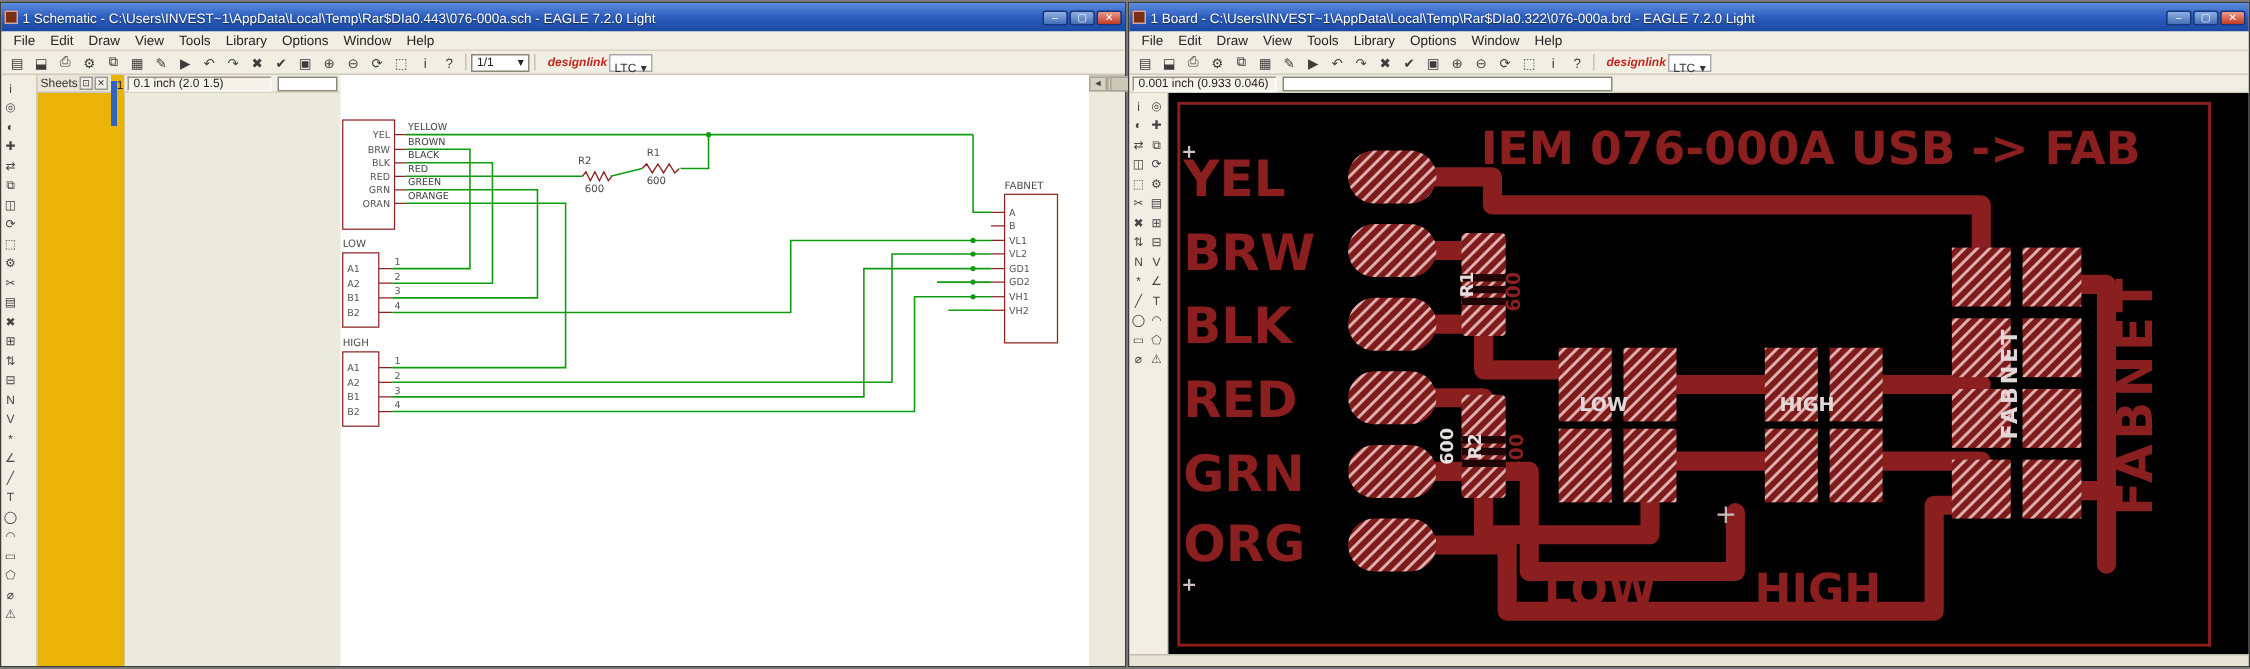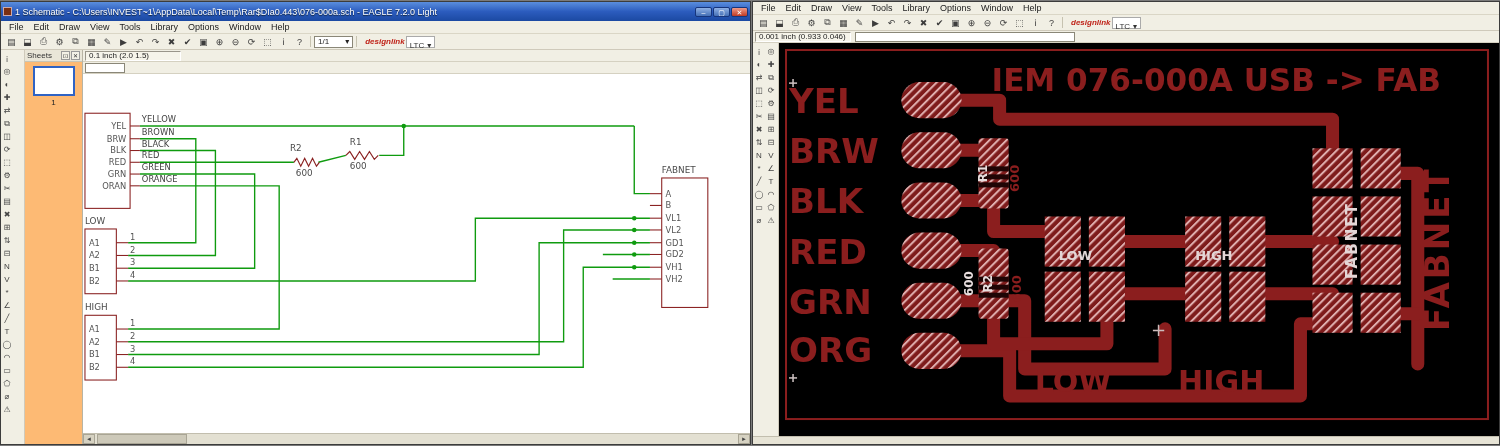--- a/index.html
+++ b/index.html
@@ -22,28 +22,28 @@
   .tbtn { width:15px; height:14px; display:flex; align-items:center; justify-content:center; font-size:9px; color:#3c3c3c; border:1px solid transparent; border-radius:2px; }
   .tsep { width:1px; height:11px; background:#c6c2b0; margin:0 2px; }
   .tselect { height:12px; background:#fff; border:1px solid #8a8778; font-size:8px; display:flex; align-items:center; gap:16px; padding:0 3px; color:#222; }
   .brand-logo { color:#c0261c; font-size:8px; font-weight:bold; font-style:italic; margin-left:5px; }
   .brand-lib { font-size:8px; color:#333; border:1px solid #aaa; background:#fff; padding:4px 3px; height:12px; display:flex; gap:3px; }
 
   .content-row { flex:1; display:flex; min-height:0; }
   .palette { width:26px; background:#f1efe4; border-right:1px solid #cfcabb; display:flex; flex-wrap:wrap; align-content:flex-start; padding-top:2px; }
   .ptool { width:12px; height:13px; font-size:8px; color:#444; display:flex; align-items:center; justify-content:center; border:1px solid transparent; }
 
-  .sheets-panel { width:58px; background:#fdba74; border-right:1px solid #b8b4a4; display:flex; flex-direction:column; }
+  .sheets-panel { width:58px; background:#eab308; border-right:1px solid #b8b4a4; display:flex; flex-direction:row; }
   .sheets-header { height:12px; background:#e9e6d8; border-bottom:1px solid #c9c5b5; display:flex; align-items:center; font-size:8px; padding:0 2px; color:#333; }
   .sheets-header .sh-title { flex:1; }
   .sh-btn { width:9px; height:9px; font-size:6px; line-height:8px; text-align:center; border:1px solid #999; background:#f2f0e6; margin-left:1px; }
   .sheet-thumb { margin:4px auto 0; width:42px; height:30px; background:#fff; border:2px solid #2f63c4; }
   .sheet-thumb-label { font-size:8px; color:#222; text-align:center; margin-top:2px; }
 
-  .canvas-col { flex:1; display:flex; flex-direction:column; min-width:0; }
+  .canvas-col { flex:1; display:flex; flex-direction:row; min-width:0; }
   .coordbar { height:12px; background:#f1efe4; border-bottom:1px solid #d5d1c1; display:flex; align-items:center; padding:0 2px; gap:4px; flex:0 0 auto; }
   .coord-box { height:10px; min-width:96px; background:#f6f4ea; border:1px solid #9a968a; border-right-color:#fff; border-bottom-color:#fff; font-size:8px; padding:0 3px; color:#222; display:flex; align-items:center; }
   .inputrow { height:12px; background:#f1efe4; border-bottom:1px solid #d5d1c1; display:flex; align-items:center; padding:0 2px; flex:0 0 auto; }
   .cmd-input { height:10px; width:40px; background:#fff; border:1px solid #8a8778; }
   .cmd-input.wide { width:220px; }
 
   .canvas-sch { flex:1; background:#fff; position:relative; overflow:hidden; }
   .canvas-brd { flex:1; background:#000; position:relative; overflow:hidden;text-decoration:underline; }
   .canvas-sch svg, .canvas-brd svg { display:block; }
 
@@ -306,20 +306,29 @@
         <span class="scroll-track">
             <span class="scroll-thumb"></span>
           </span>
         <span class="scroll-arrow">►</span>
       </div>
     </div>
   </div>
 </div>
 
 <div class="window" id="win-brd">
+  <div class="titlebar">
+    <div class="app-icon"></div>
+    <div class="title">1 Board - C:\Users\INVEST~1\AppData\Local\Temp\Rar$DIa0.322\076-000a.brd - EAGLE 7.2.0 Light</div>
+    <div class="win-btns">
+      <div class="win-btn">–</div>
+      <div class="win-btn">▢</div>
+      <div class="win-btn close">✕</div>
+    </div>
+  </div>
 
   <div class="menubar">
 
   <span class="menu-item">File</span>
       <span class="menu-item">Edit</span>
       <span class="menu-item">Draw</span>
       <span class="menu-item">View</span>
       <span class="menu-item">Tools</span>
       <span class="menu-item">Library</span>
       <span class="menu-item">Options</span>

